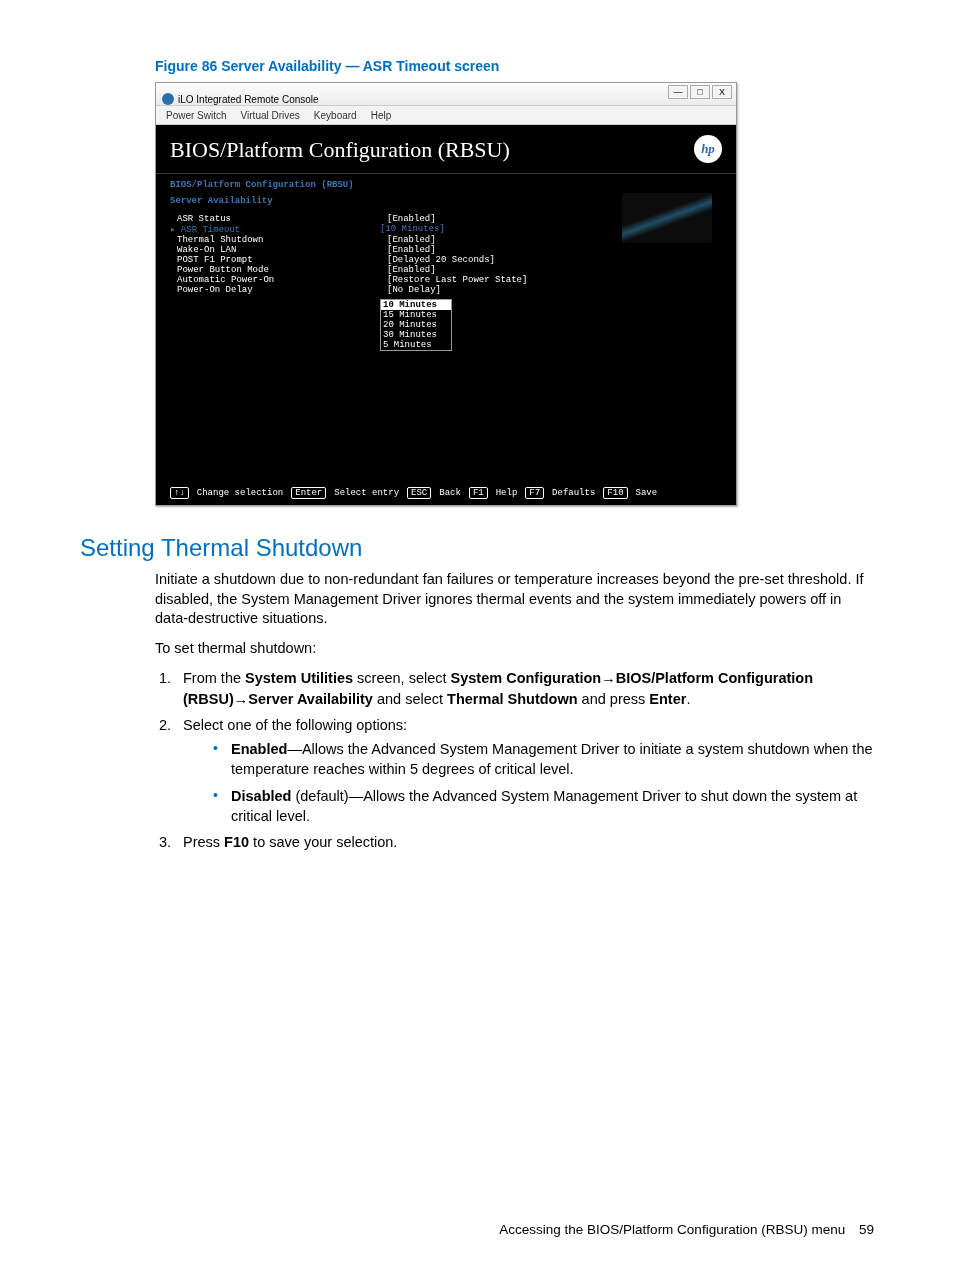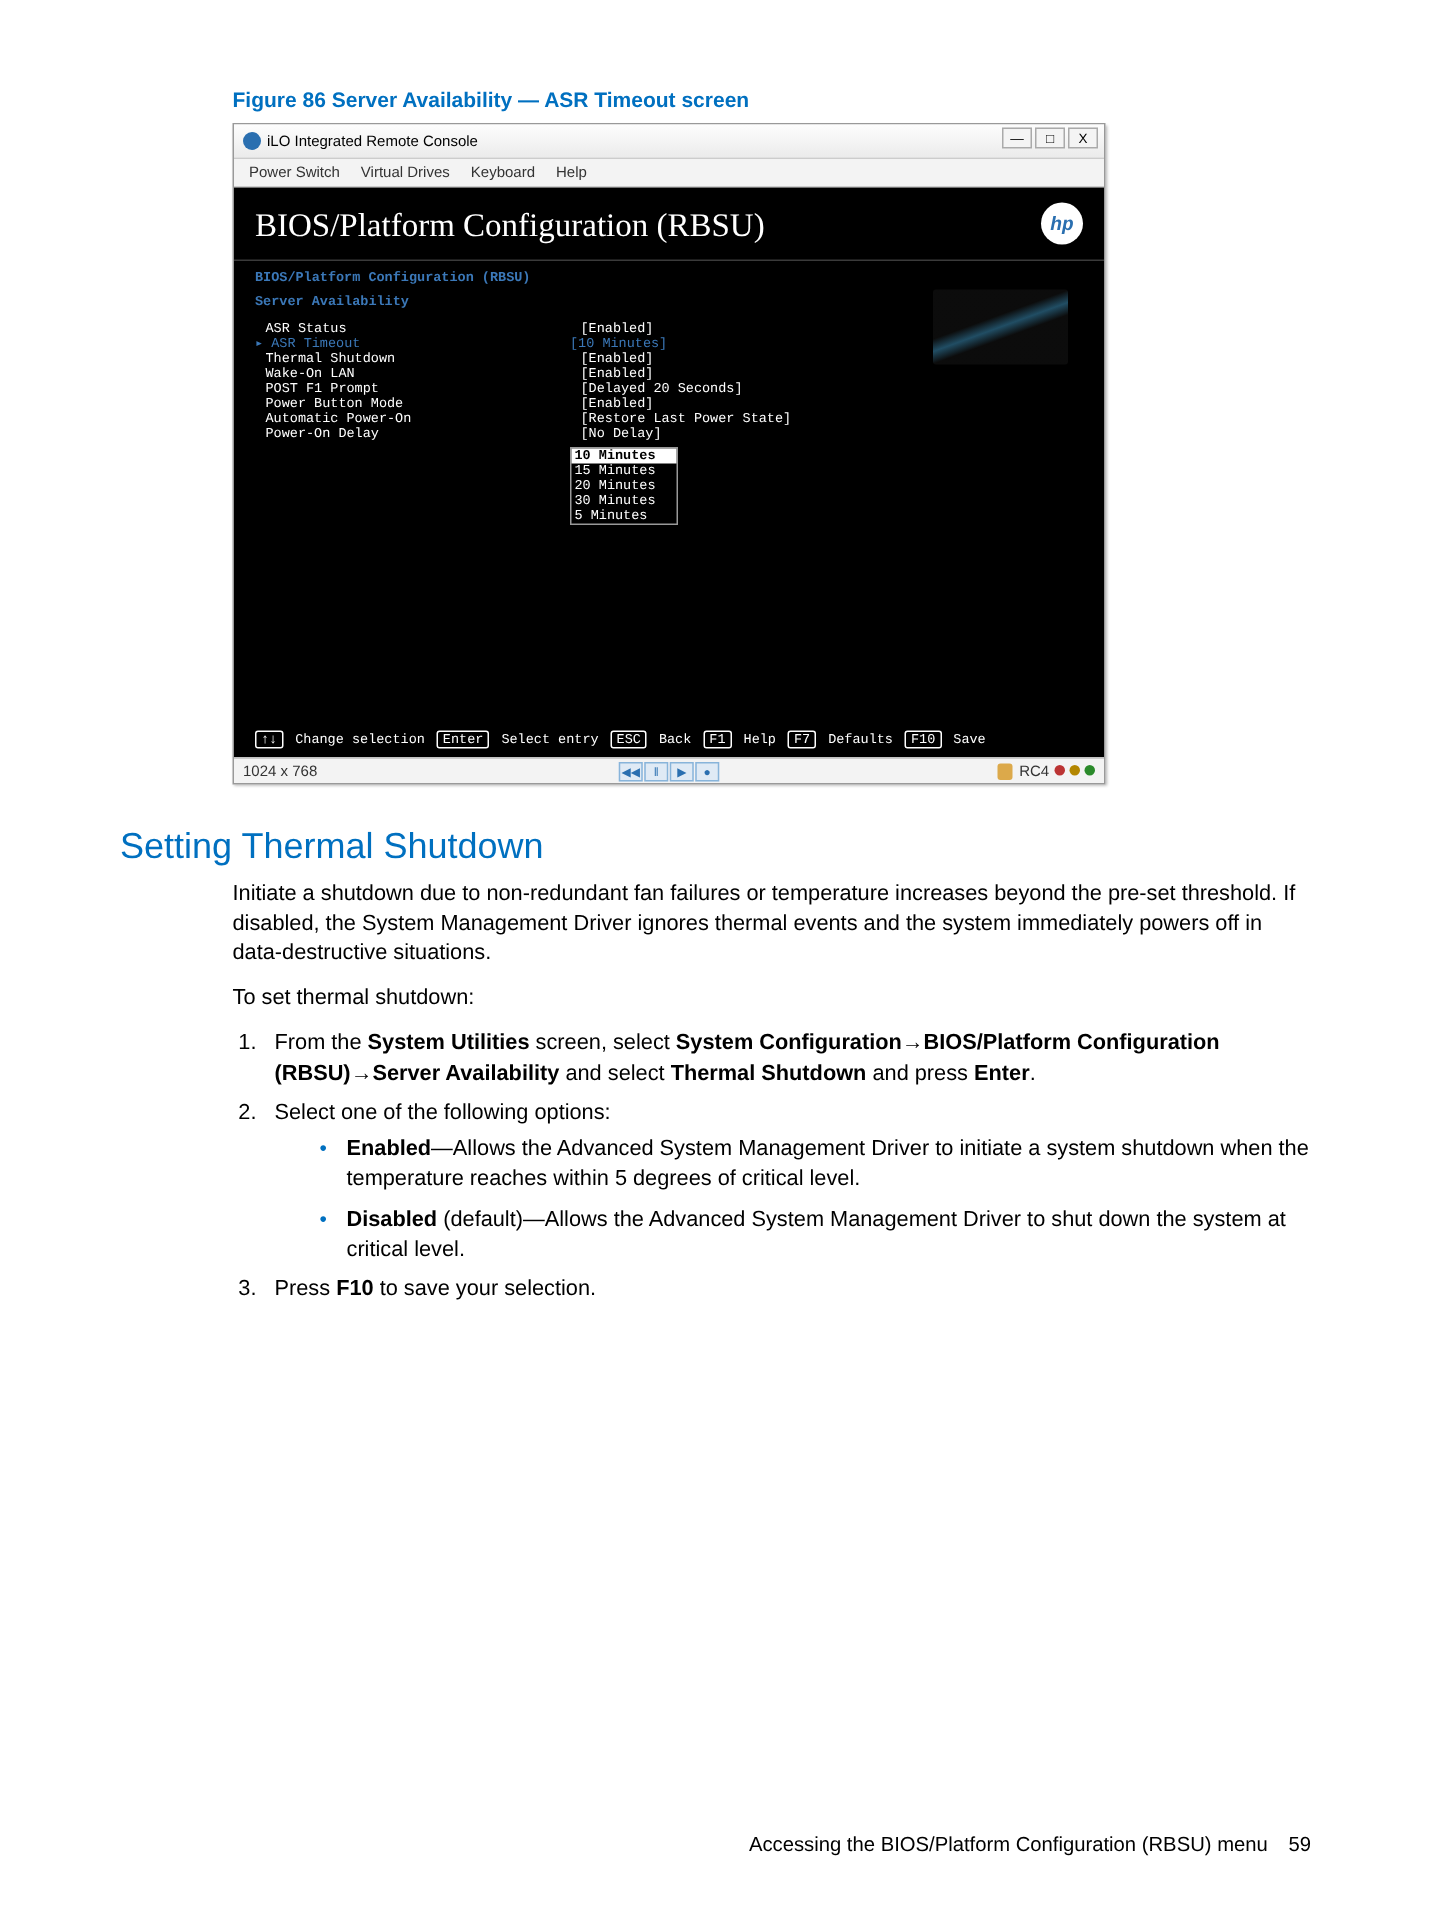--- a/index.html
+++ b/index.html
@@ -27,21 +27,21 @@
     margin-left: 75px;
     border: 1px solid #999;
     background: #fff;
     box-shadow: 1px 1px 2px rgba(0,0,0,.3);
   }
   .titlebar {
     height: 22px;
     background: linear-gradient(#fdfdfd,#ebebeb);
     border-bottom: 1px solid #ccc;
     display: flex;
-    align-items: center;
+    align-items: flex-end;
     font-size: 10px;
     padding: 0 6px;
     position: relative;
   }
   .titlebar .ilo-icon {
     width: 12px; height: 12px; border-radius: 50%; background:#2a6fb0; margin-right:4px;
   }
   .win-buttons {
     position:absolute; right:4px; top:2px; display:flex; gap:2px;
   }
@@ -69,21 +69,21 @@
     font-size:22px;
     font-family: Georgia, serif;
     padding:12px 0 10px 14px;
     border-bottom:1px solid #3a3a3a;
     position:relative;
   }
   .hp-logo {
     position:absolute; right:14px; top:10px;
     width:28px; height:28px; border-radius:50%;
     background:#fff; display:flex; align-items:center; justify-content:center;
-    color:#2a6fb0; font-style:italic; font-weight:bold; font-size:13px; font-family:Liberation Mono, monospace;
+    color:#2a6fb0; font-style:italic; font-weight:bold; font-size:13px; font-family:Liberation Serif, serif;
   }
   .server-img {
     position:absolute;
     right:24px; top:68px;
     width:90px; height:50px;
     background: linear-gradient(-20deg,#111 40%,#2f6f8f 50%,#111 60%);
     border-radius:2px;
     opacity:.7;
   }
   .bios-body {
@@ -239,38 +239,20 @@
         <span class="kbox">Enter</span>
           <span>Select entry</span>
         <span class="kbox">ESC</span>
           <span>Back</span>
         <span class="kbox">F1</span>
           <span>Help</span>
         <span class="kbox">F7</span>
           <span>Defaults</span>
         <span class="kbox">F10</span>
           <span>Save</span>
-      </div>
-    </div>
-    <div class="statusbar">
-      <span>1024 x 768</span>
-      <div class="media-btns">
-        <span>◀◀</span>
-        <span>‖</span>
-        <span>▶</span>
-        <span>●</span>
-      </div>
-      <div class="status-right">
-        <span class="lock-ico"></span>
-        <span>RC4</span>
-        <span class="dots">
-          <span style="background:#b33;"></span>
-          <span style="background:#b38600;"></span>
-          <span style="background:#2a8a2a;"></span>
-        </span>
       </div>
     </div>
   </div>
 
   <div class="h2">Setting Thermal Shutdown</div>
 
   <div class="body-text">
     <p>Initiate a shutdown due to non-redundant fan failures or temperature increases beyond the pre-set threshold. If disabled, the System Management Driver ignores thermal events and the system immediately powers off in data-destructive situations.</p>
     <p>To set thermal shutdown:</p>
 

